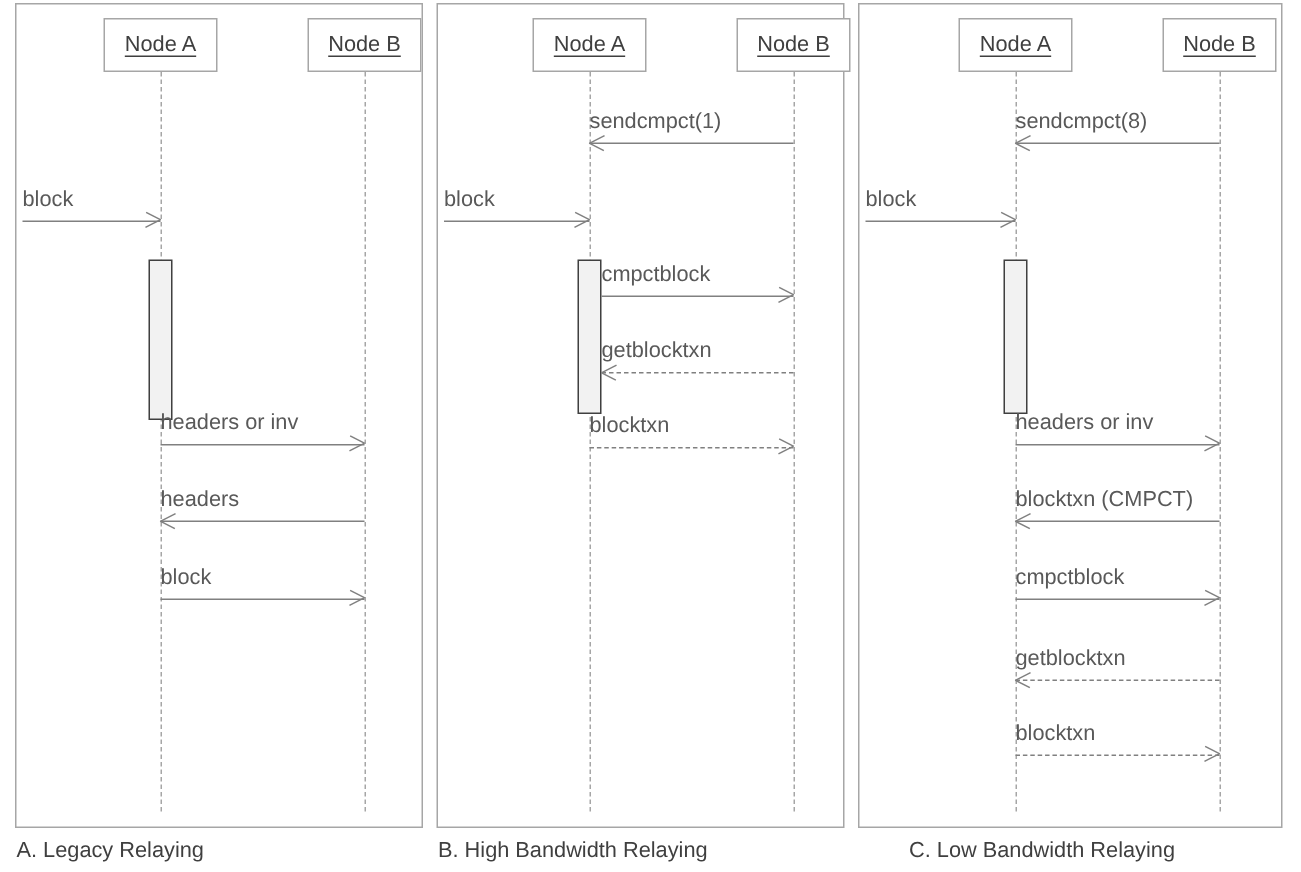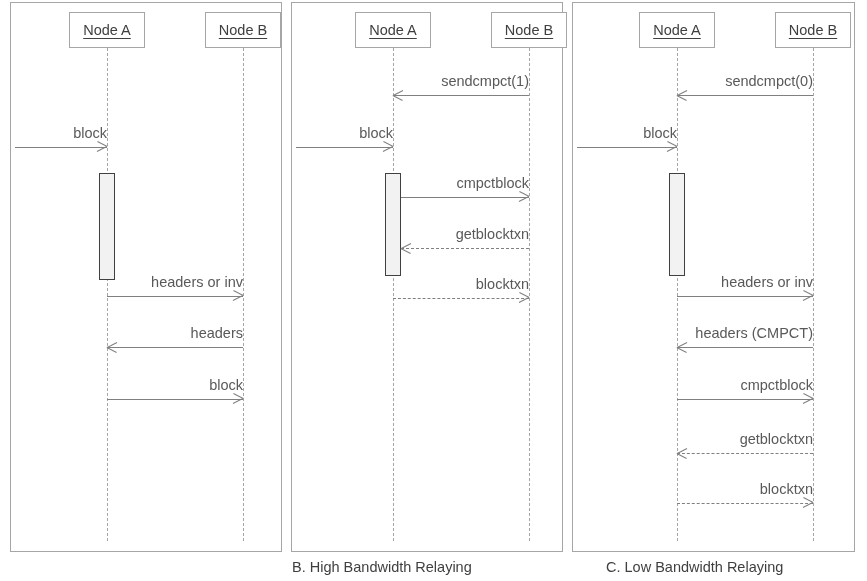--- a/index.html
+++ b/index.html
@@ -96,21 +96,21 @@
     border-top: 1px solid #808080;
   }
   .msg.dashed .line {
     border-top: 1px dashed #808080;
   }
   .msg .label {
     position: absolute;
     left: 0;
     width: 100%;
     bottom: 5px;
-    text-align: right;
+    text-align: left;
     font-size: 14.5px;
     color: #595959;
     white-space: nowrap;
     line-height: 17px;
   }
   
   .arrowhead {
     position: absolute;
     top: 0;
     width: 0;
@@ -241,21 +241,21 @@
         <span class="node-label">Node B</span>
       </div>
       <div class="lifeline" style="left: 813px; top: 48px; height: 493px;"></div>
       <div class="activation" style="left: 669px; top: 173px; height: 103px;"></div>
       <div class="msg to-left" style="left: 677px; top: 95px; width: 136px;">
         <div class="line"></div>
         <div class="arrowhead">
           <i class="top"></i>
           <i class="bot"></i>
         </div>
-        <div class="label">sendcmpct(0)</div>
+        <div class="label">sendcmpct(8)</div>
       </div>
       <div class="msg to-right" style="left: 577px; top: 147px; width: 100px;">
         <div class="line"></div>
         <div class="arrowhead">
           <i class="top"></i>
           <i class="bot"></i>
         </div>
         <div class="label">block</div>
       </div>
       <div class="msg to-right" style="left: 677px; top: 296px; width: 136px;">
@@ -265,21 +265,21 @@
           <i class="bot"></i>
         </div>
         <div class="label">headers or inv</div>
       </div>
       <div class="msg to-left" style="left: 677px; top: 347px; width: 136px;">
         <div class="line"></div>
         <div class="arrowhead">
           <i class="top"></i>
           <i class="bot"></i>
         </div>
-        <div class="label">headers (CMPCT)</div>
+        <div class="label">blocktxn (CMPCT)</div>
       </div>
       <div class="msg to-right" style="left: 677px; top: 399px; width: 136px;">
         <div class="line"></div>
         <div class="arrowhead">
           <i class="top"></i>
           <i class="bot"></i>
         </div>
         <div class="label">cmpctblock</div>
       </div>
       <div class="msg dashed to-left" style="left: 677px; top: 453px; width: 136px;">
@@ -293,16 +293,17 @@
       <div class="msg dashed to-right" style="left: 677px; top: 503px; width: 136px;">
         <div class="line"></div>
         <div class="arrowhead">
           <i class="top"></i>
           <i class="bot"></i>
         </div>
         <div class="label">blocktxn</div>
       </div>
     </div>
 
+  <div class="caption caption-a">A. Legacy Relaying</div>
   <div class="caption caption-b">B. High Bandwidth Relaying</div>
   <div class="caption caption-c">C. Low Bandwidth Relaying</div>
 
 </div>
 
 </body></html>

